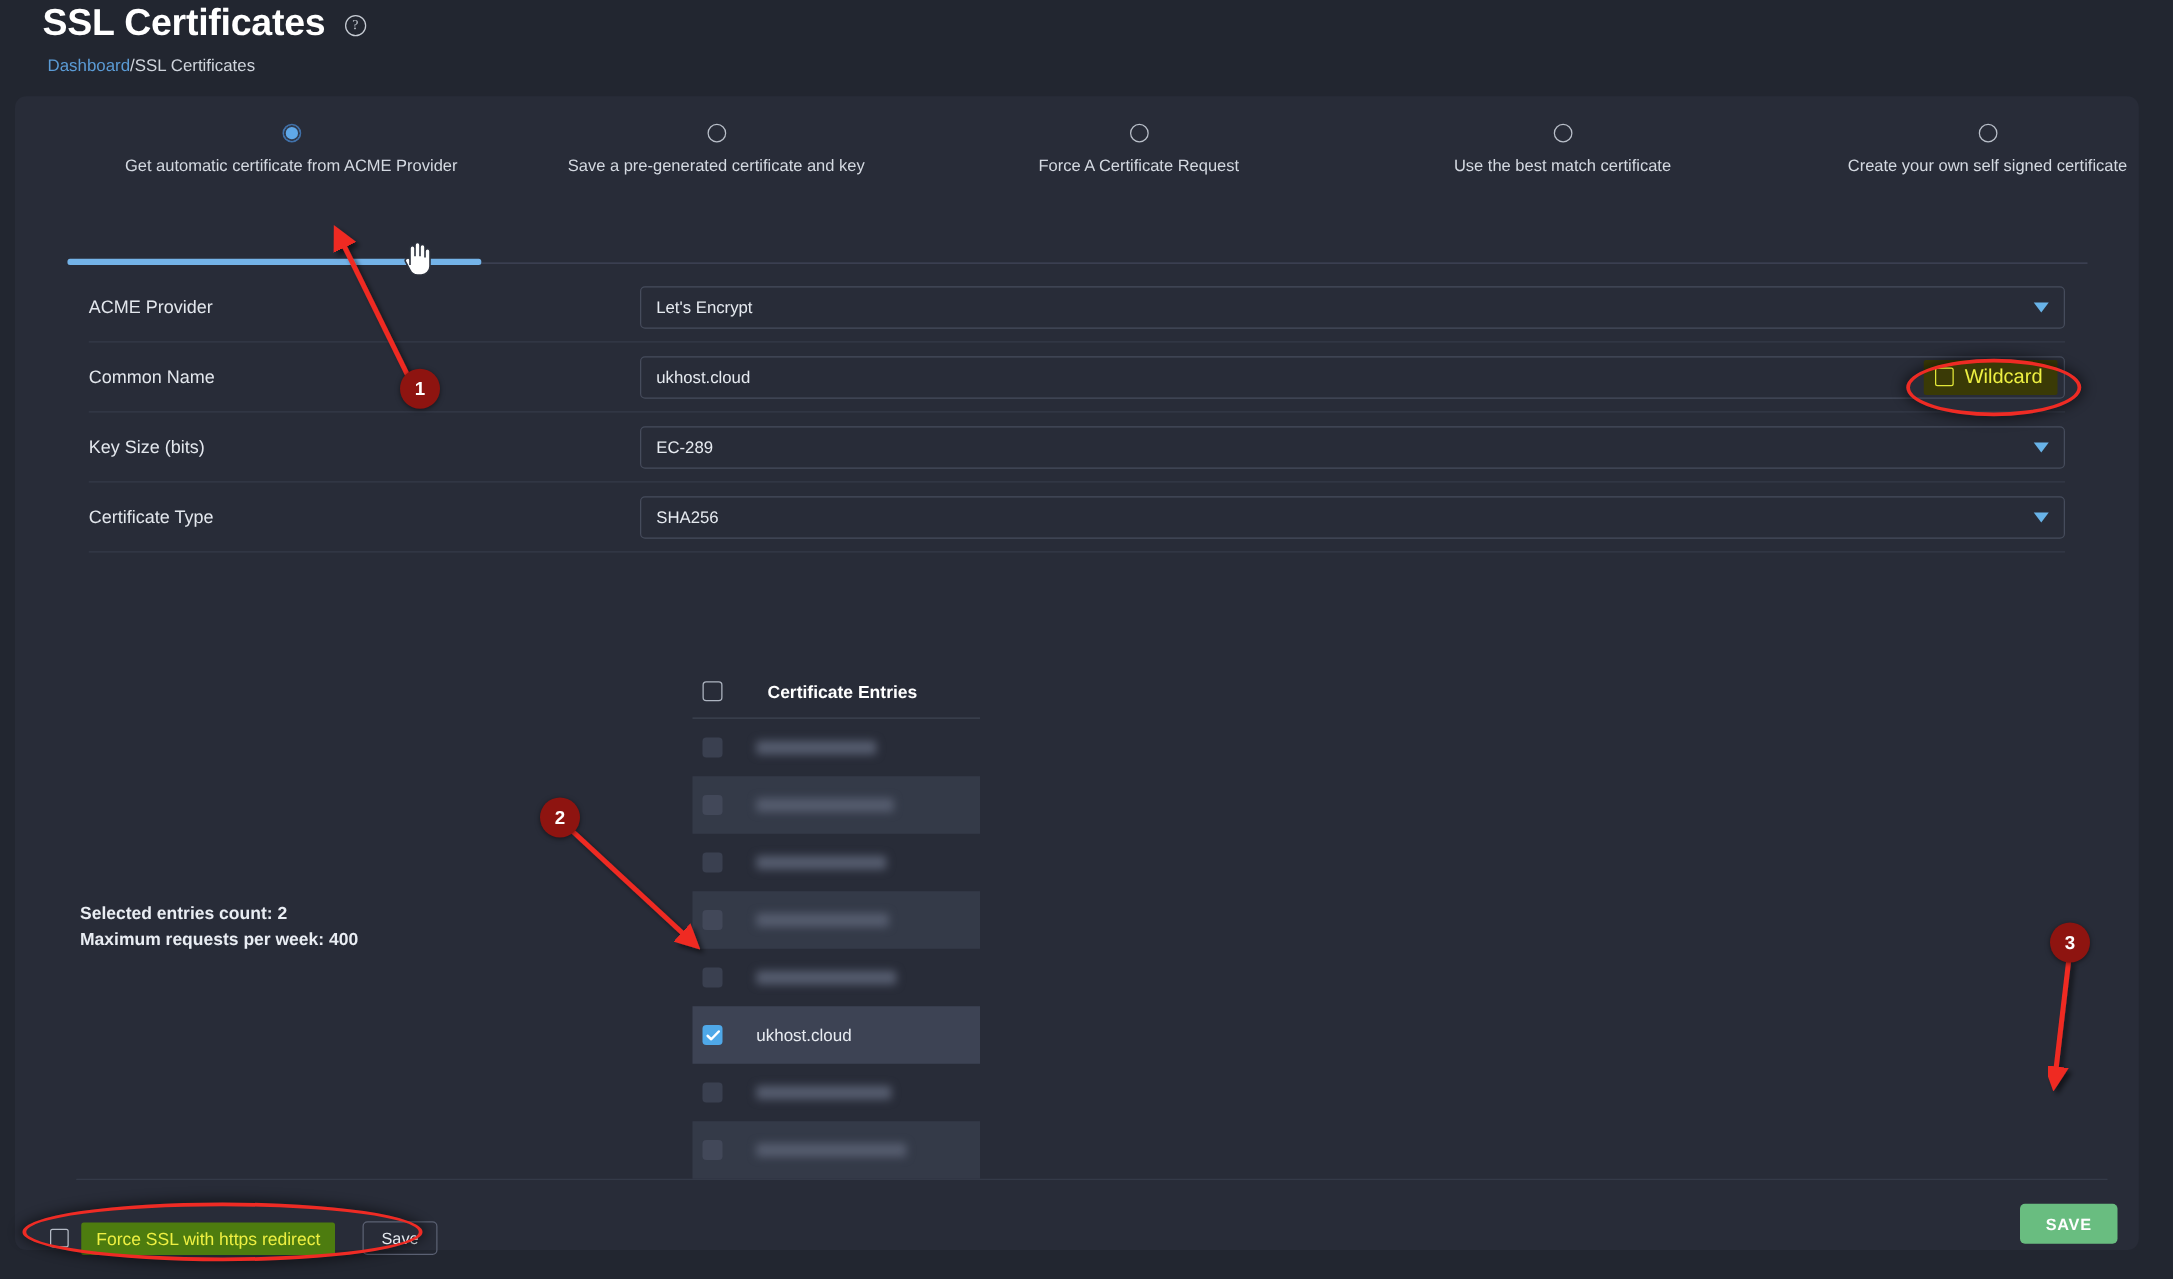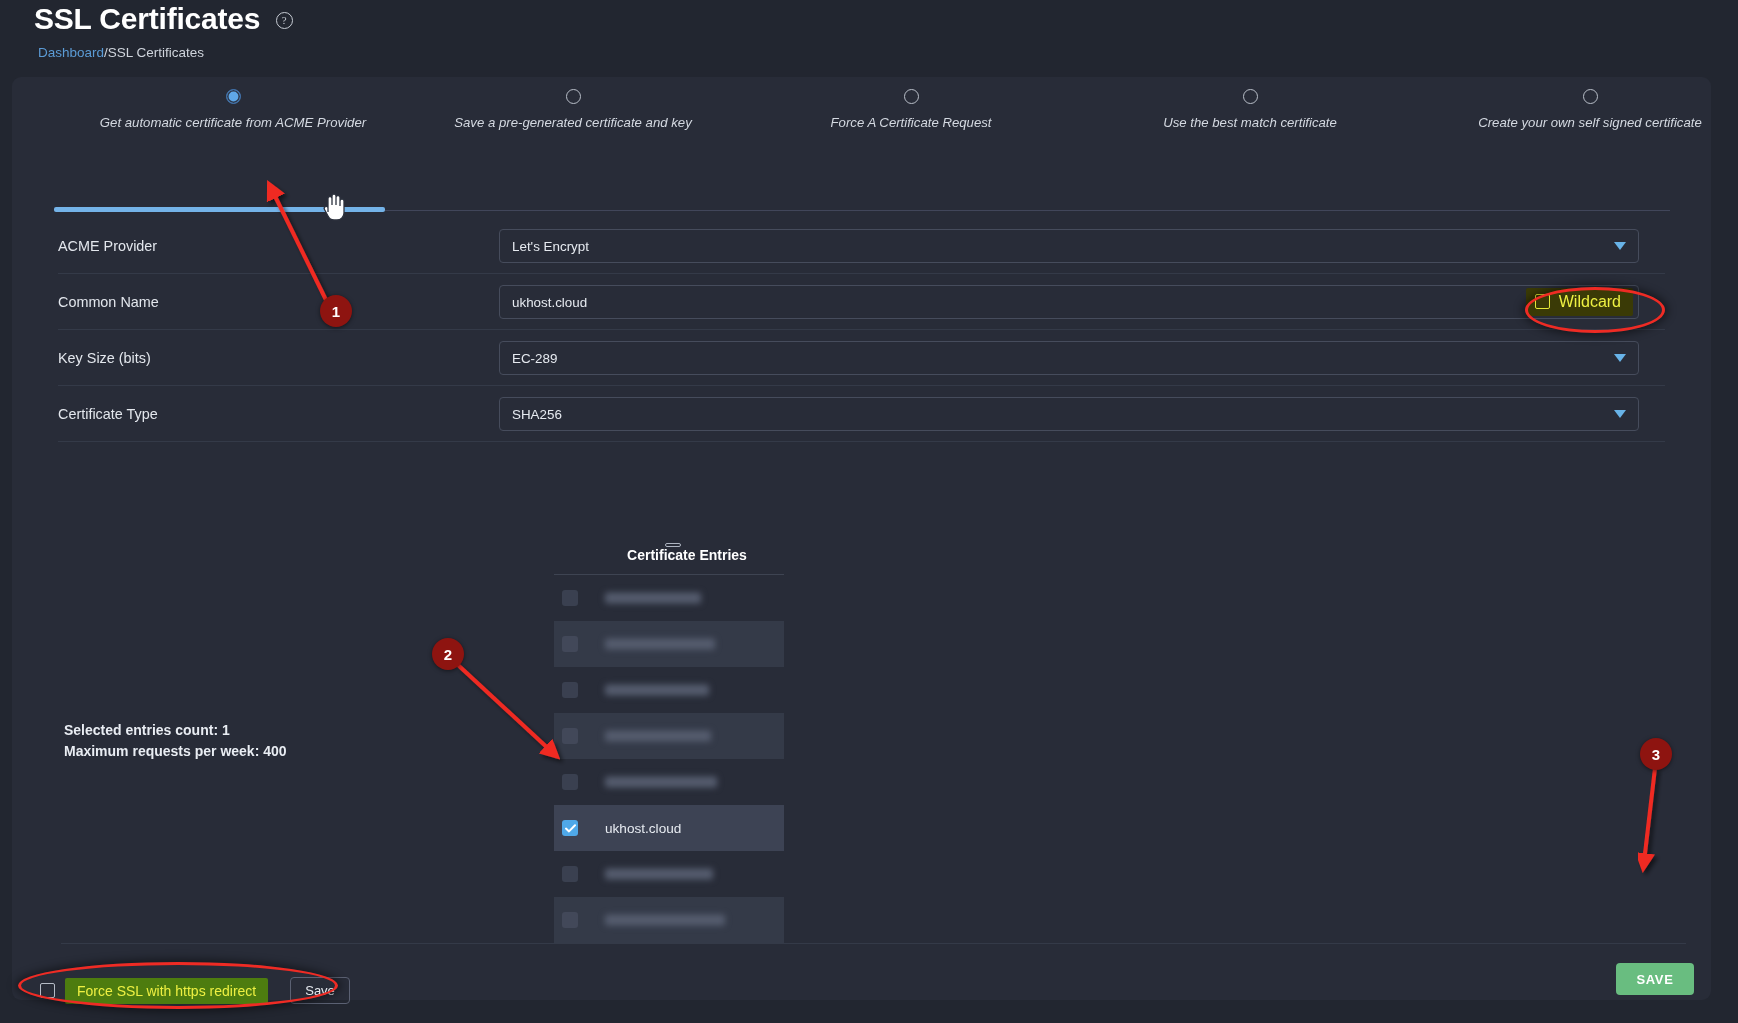--- a/index.html
+++ b/index.html
@@ -33,21 +33,21 @@
 
   
   .panel {
     position: absolute; left: 12px; top: 77px;
     width: 1699px; height: 923px;
     background: #282c38;
     border-radius: 9px;
   }
 
   
-  .tabstrip { position: absolute; left: 0; top: 12px; width: 100%; height: 110px; font-style: italic; }
+  .tabstrip { position: absolute; left: 0; top: 22px; width: 100%; height: 110px; }
   .tabitem { position: absolute; text-align: center; }
   .radio-outer {
     width: 15px; height: 15px; border-radius: 50%;
     border: 1.7px solid #b9bfc9; margin: 0 auto 10px auto;
     background: transparent;
   }
   .tabitem.sel .radio-outer {
     border-color: #3f6fa8; background: #5fa8e8;
     box-shadow: inset 0 0 0 1.6px #2f3a4e;
   }
@@ -60,21 +60,21 @@
   .progress-fill {
     position: absolute; left: 42px; top: 130px;
     width: 331px; height: 5px; background: #74b3e8; border-radius: 2px;
   }
 
   
   .form { position: absolute; left: 0; top: 141px; width: 100%; }
   .frow {
     position: relative; height: 56px;
     border-bottom: 1px solid #343a48;
-    margin: 0 46px;
+    margin: 0 59px;
   }
   .flabel {
     position: absolute; left: 0; top: 50%; transform: translateY(-50%);
     font-size: 14.4px; color: #e3e7ed;
   }
   .fctl {
     position: absolute; left: 441px; top: 50%; transform: translateY(-50%);
     width: 1140px; height: 34px;
     border: 1px solid #464c5c; border-radius: 4px;
     background: #282c38;
@@ -108,21 +108,21 @@
     box-shadow: 0 0 9px 3px rgba(0,0,0,0.45);
     pointer-events: none;
   }
 
   
   .entries {
     position: absolute; left: 542px; top: 466px; width: 230px;
   }
   .entries-head {
     display: flex; align-items: center; height: 32px;
-    border-bottom: 1px solid #3e4452; padding-bottom: 11px; flex-direction: column;
+    border-bottom: 1px solid #3e4452; padding-bottom: 11px;
   }
   .entries-head .hbox {
     width: 16px; height: 16px; border: 1.6px solid #aeb5c1;
     border-radius: 3px; margin-left: 8px;
   }
   .entries-head .htitle {
     font-size: 14px; font-weight: 700; color: #ffffff; margin-left: 36px;
   }
   .erow { position: relative; height: 46px; }
   .erow .ebox {
@@ -321,21 +321,21 @@
             <span class="bar" style="width:108px"></span>
           </div>
           <div class="erow blur alt">
             <span class="ebox"></span>
             <span class="bar" style="width:120px"></span>
           </div>
         </div>
     </div>
 
     <div class="counts">
-      <div>Selected entries count: 1</div>
+      <div>Selected entries count: 2</div>
       <div>Maximum requests per week: 400</div>
     </div>
 
     <div class="entries-rule"></div>
 
     <button class="save-btn">SAVE</button>
   </div>
 
   <div class="force-row">
     <span class="force-box"></span>

